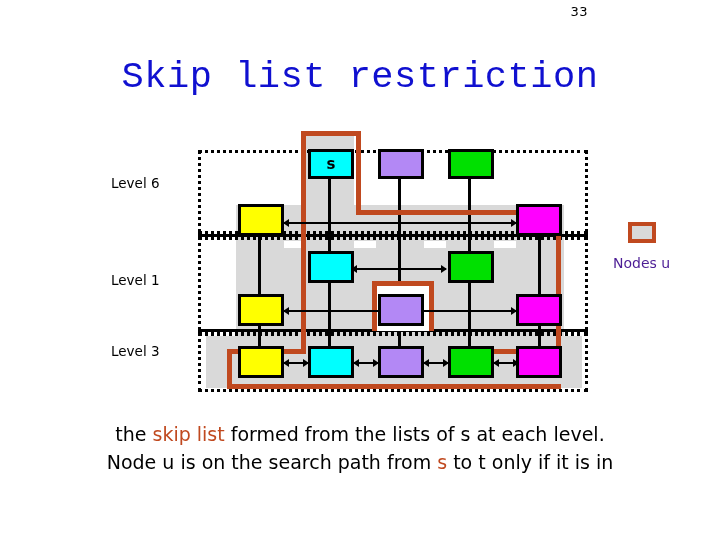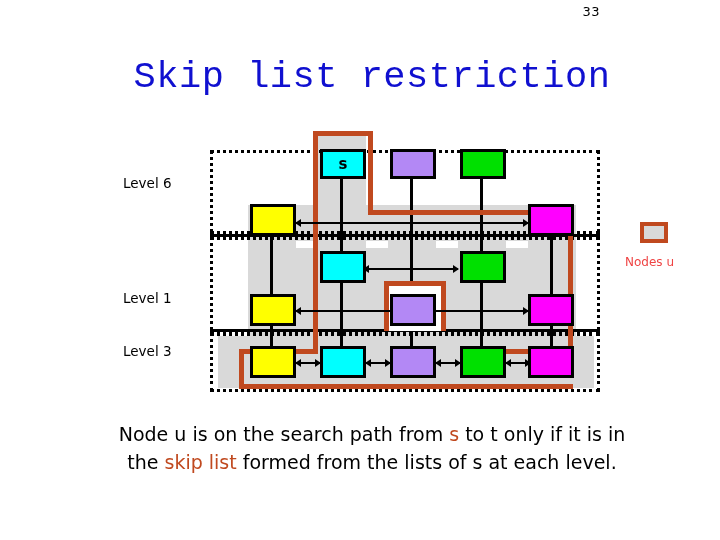--- a/index.html
+++ b/index.html
@@ -1,21 +1,21 @@
 <!DOCTYPE html>
 <html><head>
 <meta charset="utf-8">
 <style>
   html,body{margin:0;padding:0;}
   body{
     width:720px;height:540px;background:#ffffff;
     font-family:"DejaVu Sans","Liberation Sans",sans-serif;
     overflow:hidden;position:relative;
   }
-  .slide{position:absolute;left:12px;top:0;width:600px;height:540px;}
+  .slide{position:absolute;left:0;top:0;width:600px;height:540px;}
 
   .page-num{
     position:absolute;right:12px;top:4px;
     font-size:13px;color:#000;font-family:"DejaVu Sans",sans-serif;
     letter-spacing:0.5px;
   }
 
   .title{
     position:absolute;left:0;top:56px;width:720px;text-align:center;
     font-size:37px;color:#1010d0;letter-spacing:0.5px;
@@ -56,21 +56,21 @@
   .arrow-r{border-top:4px solid transparent;border-bottom:4px solid transparent;border-left:6px solid #000;}
 
   
   .path{position:absolute;background:#c0491f;}
 
   .legend-box{
     position:absolute;border:4px solid #c0491f;background:#d9d9d9;
     box-sizing:border-box;
   }
   .legend-label{
-    position:absolute;font-size:12px;color:#ef4444;white-space:nowrap;
+    position:absolute;font-size:14px;color:#4c1d95;white-space:nowrap;
     font-family:"DejaVu Sans",sans-serif;
   }
 
   .caption{
     position:absolute;left:0;top:420px;width:720px;text-align:center;
     font-size:19px;line-height:28px;color:#000;
     font-family:"DejaVu Sans","Liberation Sans",sans-serif;
   }
   .hl{color:#c0491f;}
 </style>
@@ -97,21 +97,21 @@
     <div class="hband" style="left:206px;top:216px;width:376px;height:52px;"></div>
 
     <div class="lvl-box" style="left:198px;top:30px;width:390px;height:90px;"></div>
     <div class="lvl-box" style="left:198px;top:111px;width:390px;height:105px;"></div>
     <div class="lvl-box" style="left:198px;top:212px;width:390px;height:60px;"></div>
 
     <div class="lvl-sep" style="left:198px;top:114px;width:390px;"></div>
     <div class="lvl-sep" style="left:198px;top:209px;width:390px;"></div>
 
     <div class="level-label" style="left:111px;top:55px;">Level 6</div>
-    <div class="level-label" style="left:111px;top:152px;margin-top:18px;">Level 1</div>
+    <div class="level-label" style="left:111px;top:152px;">Level 1</div>
     <div class="level-label" style="left:111px;top:223px;">Level 3</div>
 
     <div class="edge-v" style="left:258px;top:100px;height:78px;"></div>
     <div class="edge-v" style="left:258px;top:190px;height:52px;"></div>
 
     <div class="edge-v" style="left:328px;top:48px;height:100px;"></div>
     <div class="edge-v" style="left:328px;top:148px;height:94px;"></div>
 
     <div class="edge-v" style="left:398px;top:48px;height:140px;"></div>
     <div class="edge-v" style="left:398px;top:190px;height:52px;"></div>
@@ -187,20 +187,20 @@
     <div class="node" style="left:448px;top:226px;width:46px;height:32px;background:#00e000;"></div>
     <div class="node" style="left:516px;top:226px;width:46px;height:32px;background:#ff00ff;"></div>
 
     <div class="legend-box" style="left:628px;top:102px;width:28px;height:21px;"></div>
     <div class="legend-label" style="left:613px;top:135px;">Nodes u</div>
 
   </div>
 
   <div class="caption">
     <div>
+      <span>the </span><span class="hl">skip list</span><span> formed from the lists of s at each level.</span>
+    </div>
+    <div>
       <span>Node u is on the search path from </span><span class="hl">s</span><span> to t only if it is in</span>
     </div>
-    <div>
-      <span>the </span><span class="hl">skip list</span><span> formed from the lists of s at each level.</span>
-    </div>
   </div>
 
 </div>
 
 </body></html>

